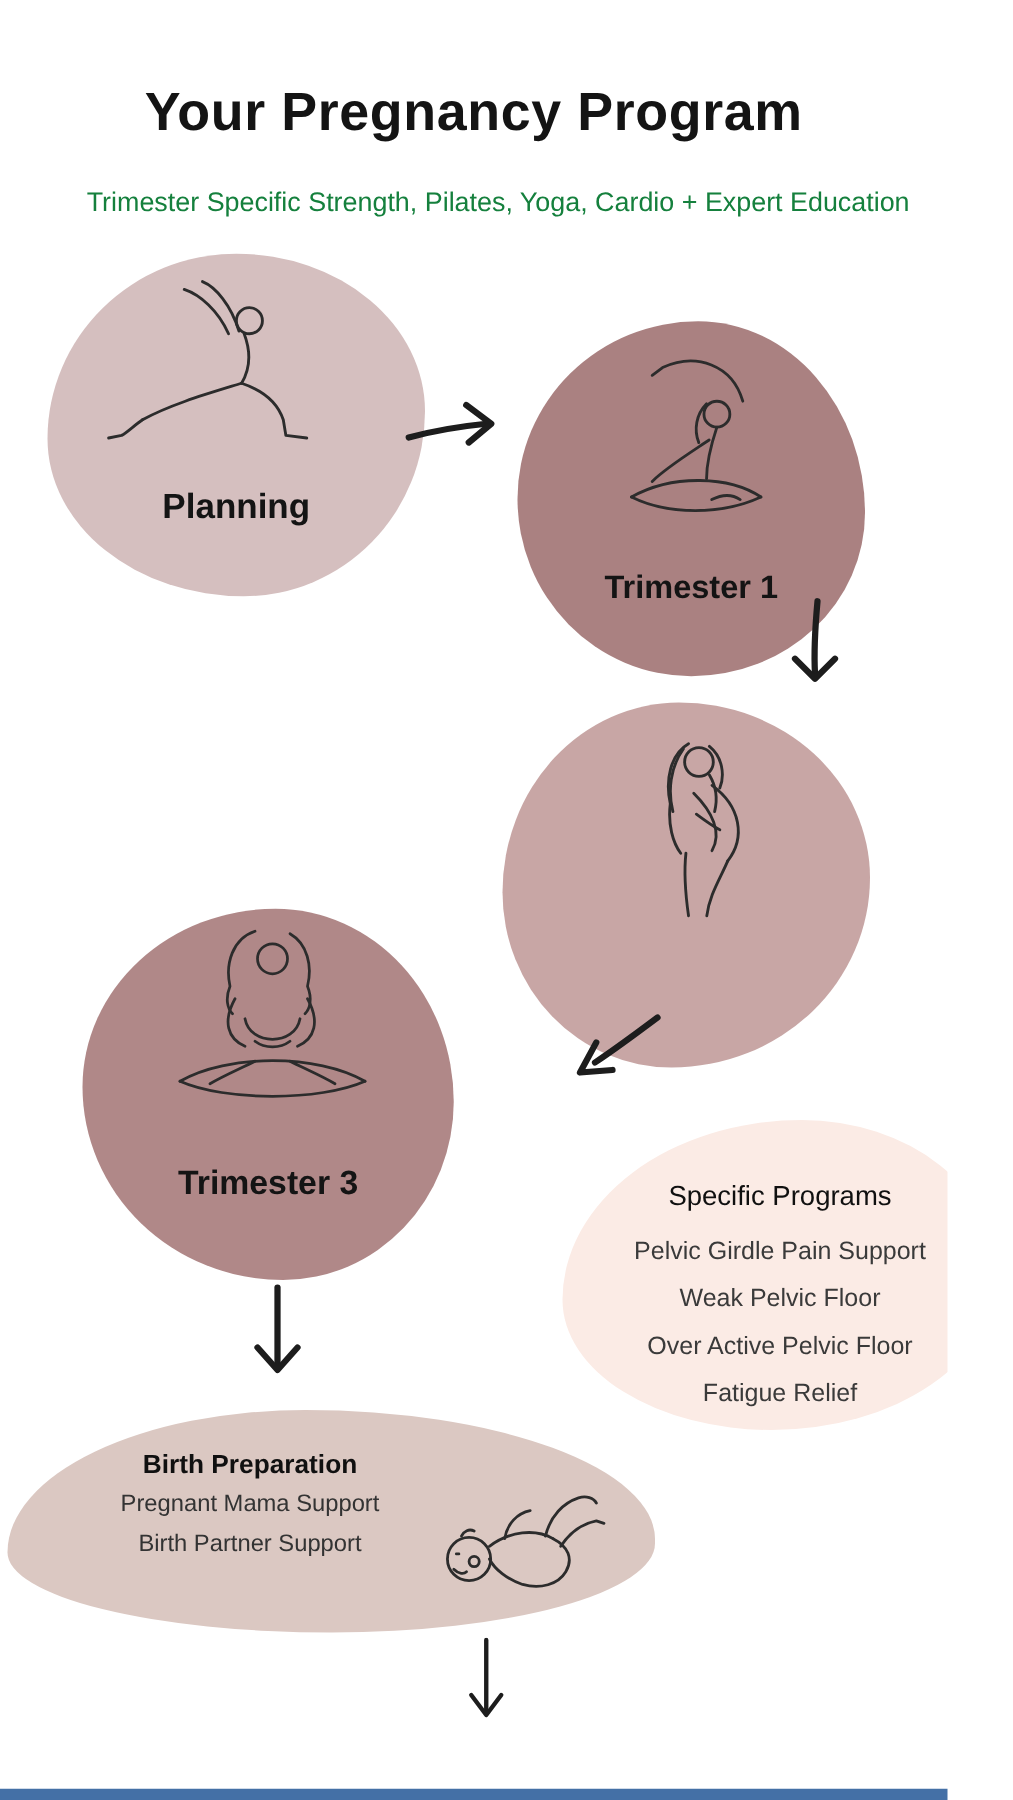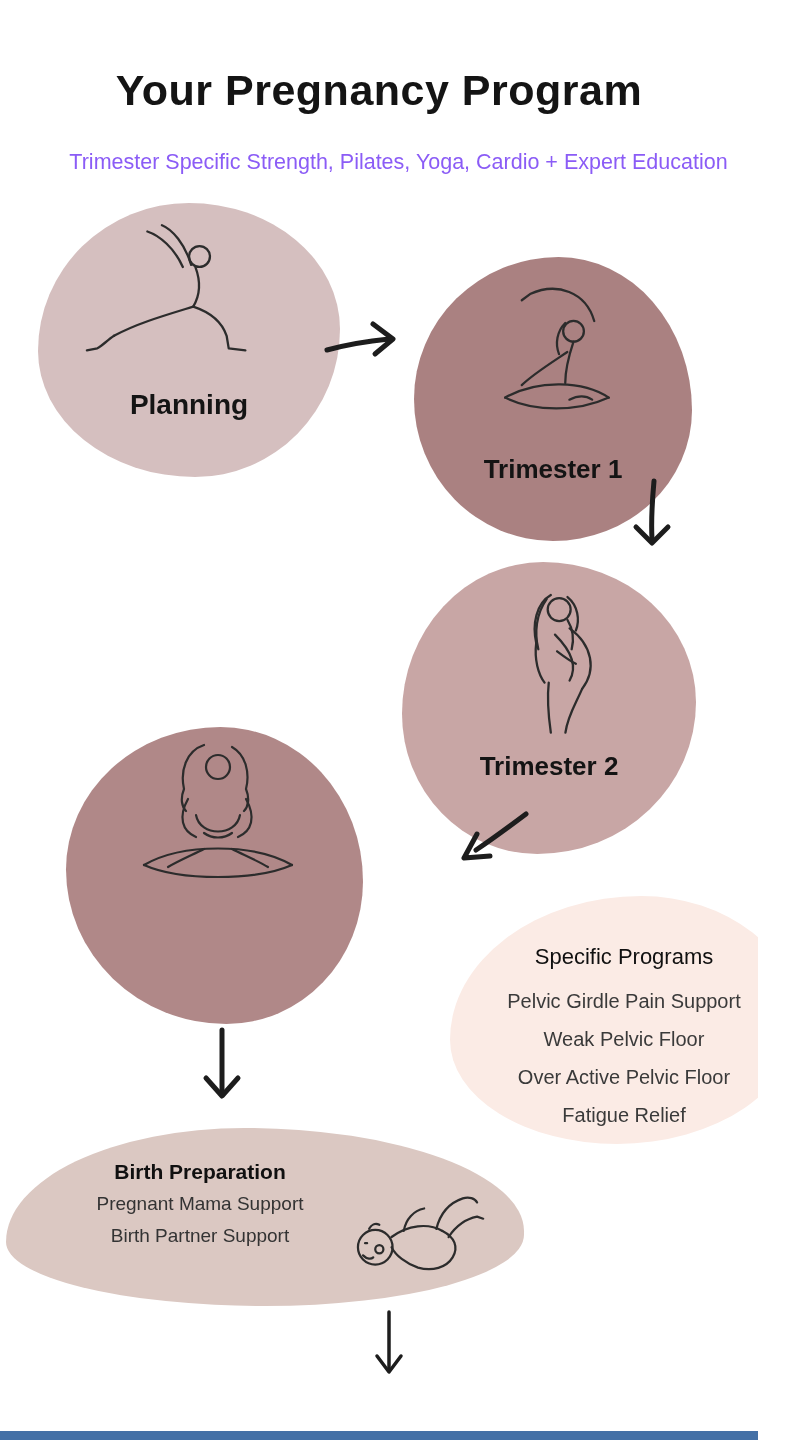--- a/index.html
+++ b/index.html
@@ -7,21 +7,21 @@
     position:relative; width:758px; height:1440px; overflow:hidden;
     background:#ffffff; font-family:"Liberation Sans", sans-serif;
   }
   .page-title {
     position:absolute; left:0; right:0; top:66px; margin:0;
     text-align:center; font-size:43px; font-weight:bold; color:#141414;
     letter-spacing:0.5px;
   }
   .page-subtitle {
     position:absolute; left:0; right:0; top:150px; margin:0;
-    text-align:center; font-size:21.5px; color:#8b5cf6;padding-left:39px;
+    text-align:center; font-size:21.5px; color:#15803d;padding-left:39px;
   }
   .blob { position:absolute; }
   .blob-planning  { left:38px;  top:203px; width:302px; height:274px; border-radius:50% 50% 48% 52% / 54% 46% 54% 46%; }
   .blob-t1        { left:414px; top:257px; width:278px; height:284px; border-radius:52% 48% 50% 50% / 50% 54% 46% 50%; }
   .blob-t2        { left:402px; top:562px; width:294px; height:292px; border-radius:48% 52% 54% 46% / 52% 48% 52% 48%; }
   .blob-t3        { left:66px;  top:727px; width:297px; height:297px; border-radius:52% 48% 46% 54% / 48% 52% 48% 52%; }
   .blob-programs  { left:450px; top:896px; width:348px; height:248px; border-radius:55% 45% 52% 48% / 58% 50% 50% 42%; }
   .blob-birth     { left:6px;   top:1128px; width:518px; height:178px; border-radius:46% 54% 50% 50% / 64% 58% 40% 36%; }
 
   .node-label {
@@ -119,21 +119,20 @@
       <path d="M66 20 C 52 28 48 48 52 66 C 50 82 54 96 60 104"></path>
       <path d="M62 24 C 52 38 50 56 54 72"></path>
       <path d="M82 22 C 92 30 94 44 90 54"></path>
       <path d="M82 44 C 88 54 88 64 86 72"></path>
       <path d="M84 52 C 106 68 110 92 96 110"></path>
       <path d="M70 58 C 84 72 92 88 84 102"></path>
       <path d="M72 74 C 80 80 86 84 90 86"></path>
       <path d="M96 110 C 90 124 82 136 80 152"></path>
       <path d="M64 104 C 62 122 64 138 66 152"></path>
     </svg>
-    <div class="node-label label-t2">Trimester 2</div>
   </div>
 
   <svg class="arrow arrow-3" viewBox="0 0 86 64">
     <path d="M74 8 C 58 20 42 32 24 44"></path>
     <path d="M25 28 L 12 52 L 38 50"></path>
   </svg>
 
   <div class="blob blob-t3" style="background: rgb(176, 136, 136);">
     <svg class="figure fig-t3" viewBox="0 0 220 160">
       <path d="M96 8 C 78 14 72 34 76 52 C 72 62 74 70 78 74"></path>
@@ -141,20 +140,21 @@
       <circle cx="110" cy="30" r="12"></circle>
       <path d="M80 62 C 70 80 74 94 88 100"></path>
       <path d="M138 62 C 148 80 144 94 130 100"></path>
       <path d="M88 78 C 92 100 128 100 132 78"></path>
       <path d="M96 96 C 104 102 116 102 124 96"></path>
       <path d="M36 128 C 74 106 146 106 184 128"></path>
       <path d="M184 128 C 148 144 72 144 36 128"></path>
       <path d="M96 112 C 84 118 70 124 60 130"></path>
       <path d="M124 112 C 136 118 150 124 160 130"></path>
     </svg>
+    <div class="node-label label-t3">Trimester 3</div>
   </div>
 
   <div class="blob blob-programs" style="background: rgb(251, 235, 229);">
     <div class="programs-content">
       <p class="programs-title">Specific Programs</p>
       <ul class="programs-list">
         <li>Pelvic Girdle Pain Support</li>
         <li>Weak Pelvic Floor</li>
         <li>Over Active Pelvic Floor</li>
         <li>Fatigue Relief</li>

